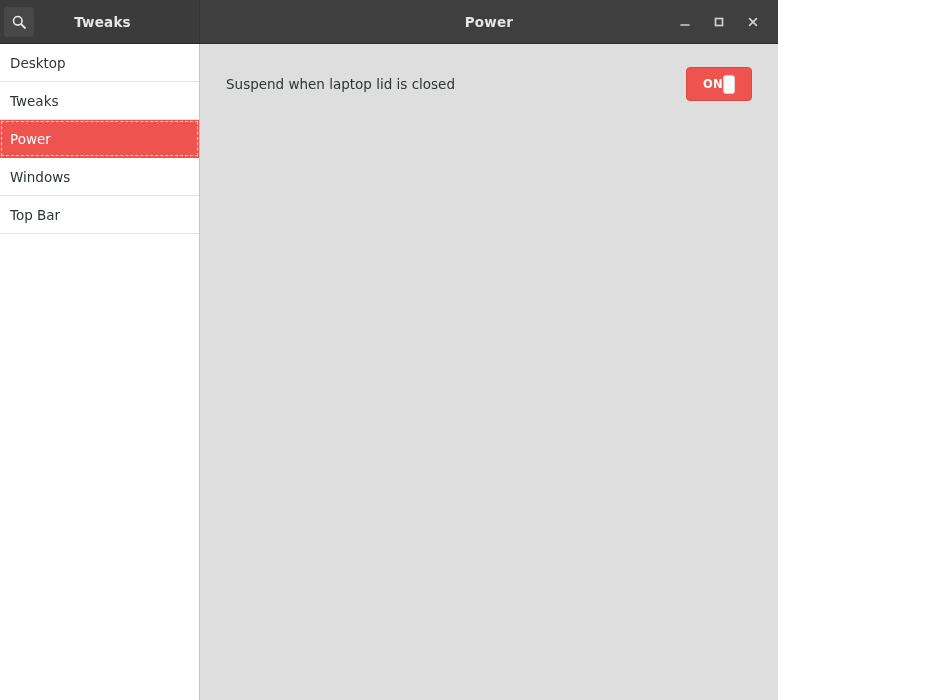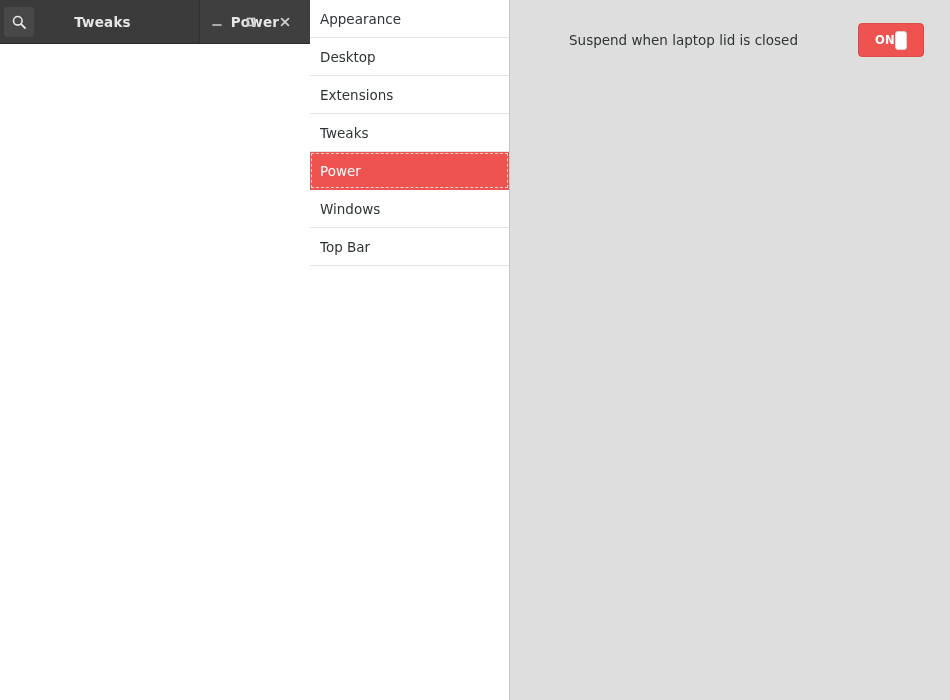--- a/index.html
+++ b/index.html
@@ -6,24 +6,24 @@
 
   html, body {
     width: 950px;
     height: 700px;
     overflow: hidden;
     font-family: "DejaVu Sans", "Liberation Sans", sans-serif;
     background: #ffffff;
   }
 
   .window {
-    width: 950px;
+    width: 778px;
     height: 700px;
     display: flex;
-    flex-direction: row;
+    flex-direction: column;
     position: relative;
     justify-content: flex-end;
   }
 
   
   .headerbar {
     height: 44px;
     flex: 0 0 44px;
     display: flex;
     align-items: stretch;
@@ -163,21 +163,20 @@
     display: flex;
     align-items: center;
     justify-content: space-between;
     padding: 0 2px;
     height: 32px;
   }
 
   .setting-label {
     font-size: 13.5px;
     color: #2e3436;
-    margin-left: 33px;
   }
 
   .switch {
     width: 66px;
     height: 25px;
     border-radius: 4px;
     background: #ef5350;
     border: 1px solid #d94b47;
     display: flex;
     align-items: center;
@@ -249,27 +248,21 @@
           </span>
         </div>
       </div>
     </div>
   </div>
 
   <div class="body">
 
     <nav class="sidebar" id="sidebar">
         <div class="nav-item">
-          <span>Appearance</span>
-        </div>
-        <div class="nav-item">
           <span>Desktop</span>
-        </div>
-        <div class="nav-item">
-          <span>Extensions</span>
         </div>
         <div class="nav-item">
           <span>Tweaks</span>
         </div>
         <div class="nav-item selected">
           <span>Power</span>
         </div>
         <div class="nav-item">
           <span>Windows</span>
         </div>

